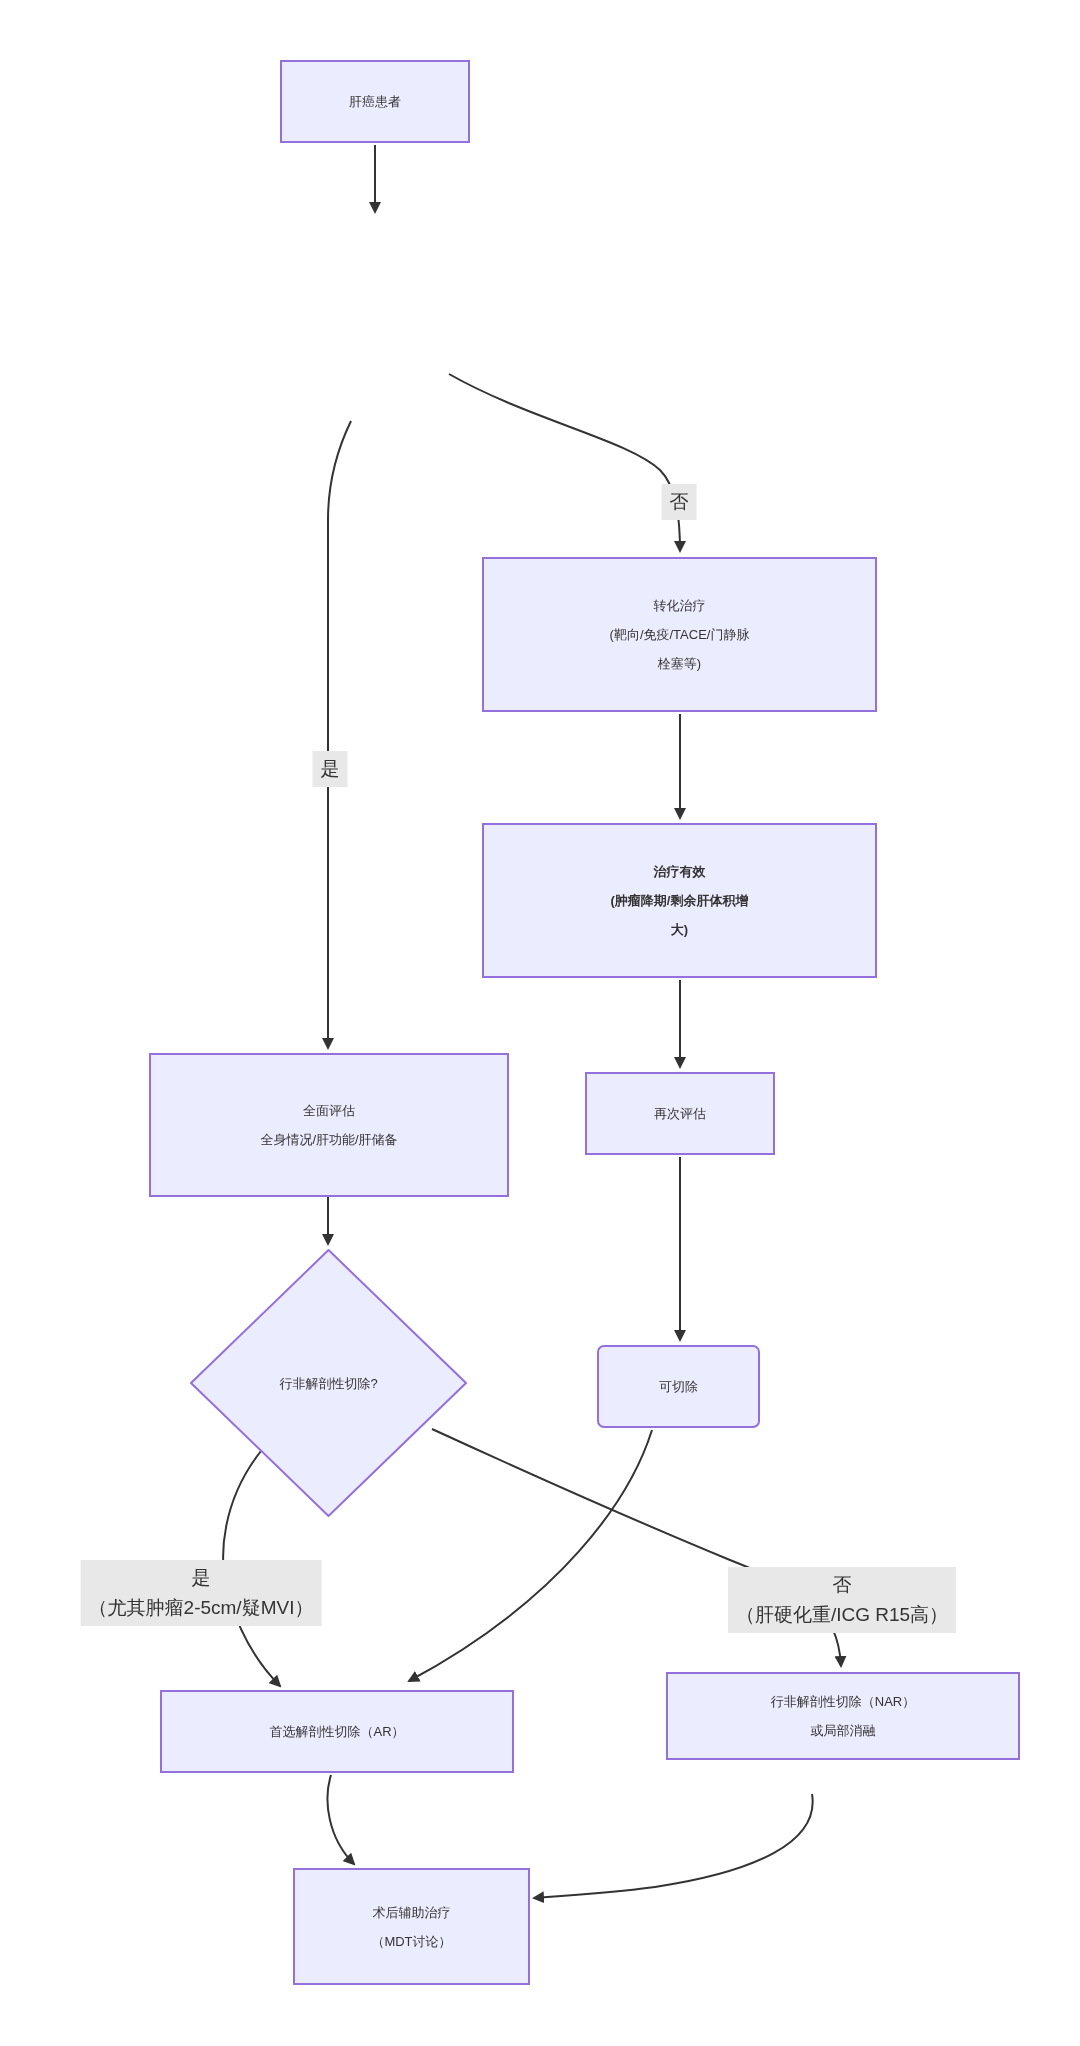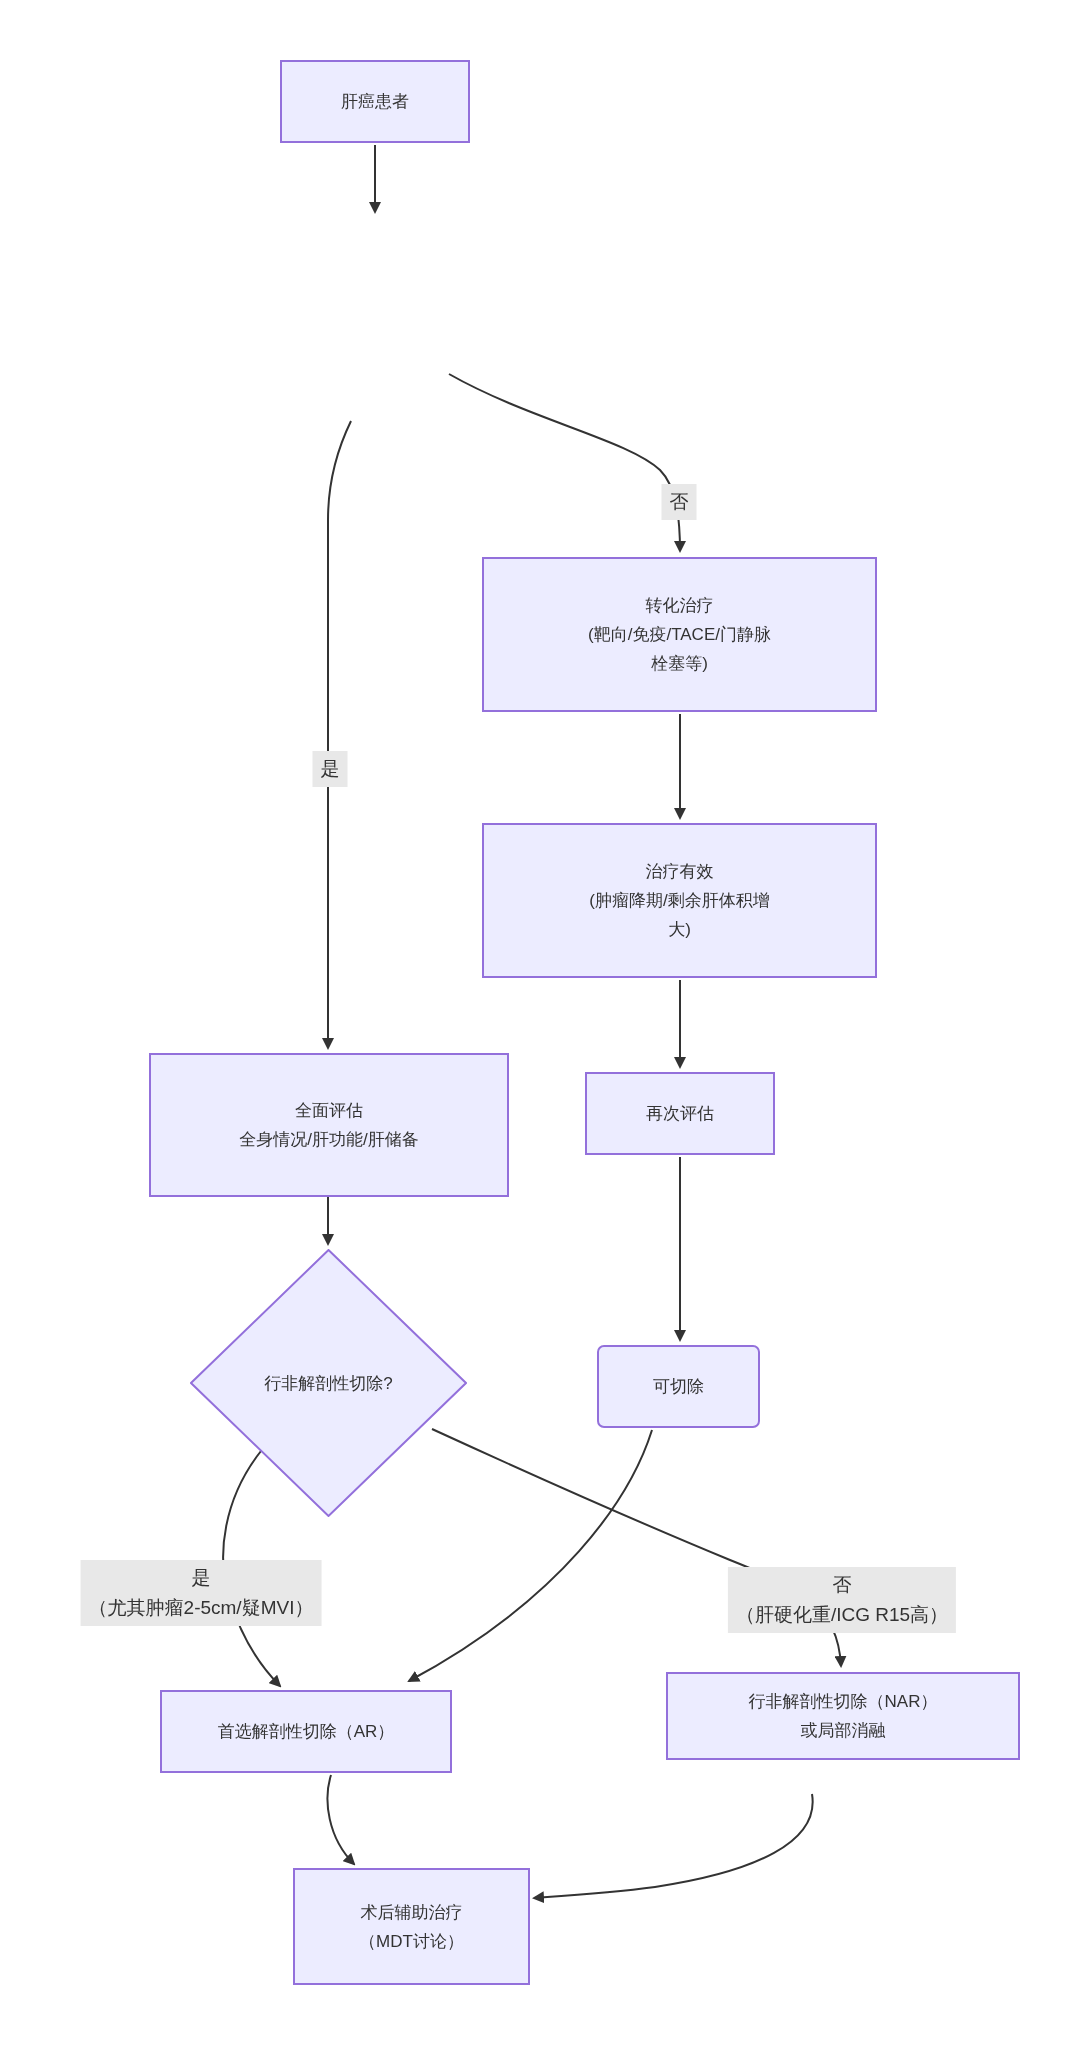--- a/index.html
+++ b/index.html
@@ -26,21 +26,21 @@
     stroke: var(--edge-color, #333333);
     stroke-width: 2px;
   }
   .node {
     position: absolute;
     display: flex;
     flex-direction: column;
     align-items: center;
     justify-content: center;
     text-align: center;
-    font-size: 17px;
+    font-size: 13px;
     line-height: 29px;
     box-sizing: border-box;
     z-index: 2;
   }
   .node.rect {
     background: var(--node-fill, #ECECFF);
     border: 2px solid var(--node-border, #9370DB);
   }
   .node.diamond {
     background: transparent;
@@ -101,40 +101,40 @@
   <div class="node rect" style="left:280px; top:60px; width:190px; height:83px;">
     <div class="node-line">肝癌患者</div>
   </div>
 
   <div class="node rect" style="left:482px; top:557px; width:395px; height:155px;">
     <div class="node-line">转化治疗</div>
     <div class="node-line">(靶向/免疫/TACE/门静脉</div>
     <div class="node-line">栓塞等)</div>
   </div>
 
-  <div class="node rect" style="left:482px; top:823px; width:395px; height:155px;">
+  <div class="node rect" style="left:482px; top:823px; width:395px; height:155px;font-weight:bold;">
     <div class="node-line">治疗有效</div>
     <div class="node-line">(肿瘤降期/剩余肝体积增</div>
     <div class="node-line">大)</div>
   </div>
 
   <div class="node rect" style="left:585px; top:1072px; width:190px; height:83px;">
     <div class="node-line">再次评估</div>
   </div>
 
   <div class="node rect" style="left:597px; top:1345px; width:163px; height:83px;border-radius:7px;">
     <div class="node-line">可切除</div>
   </div>
 
   <div class="node rect" style="left:149px; top:1053px; width:360px; height:144px;">
     <div class="node-line">全面评估</div>
     <div class="node-line">全身情况/肝功能/肝储备</div>
   </div>
 
-  <div class="node rect" style="left:160px; top:1690px; width:292px; height:83px;">
+  <div class="node rect" style="left:160px; top:1690px; width:354px; height:83px;">
     <div class="node-line">首选解剖性切除（AR）</div>
   </div>
 
   <div class="node rect" style="left:666px; top:1672px; width:354px; height:88px;">
     <div class="node-line">行非解剖性切除（NAR）</div>
     <div class="node-line">或局部消融</div>
   </div>
 
   <div class="node rect" style="left:293px; top:1868px; width:237px; height:117px;">
     <div class="node-line">术后辅助治疗</div>

